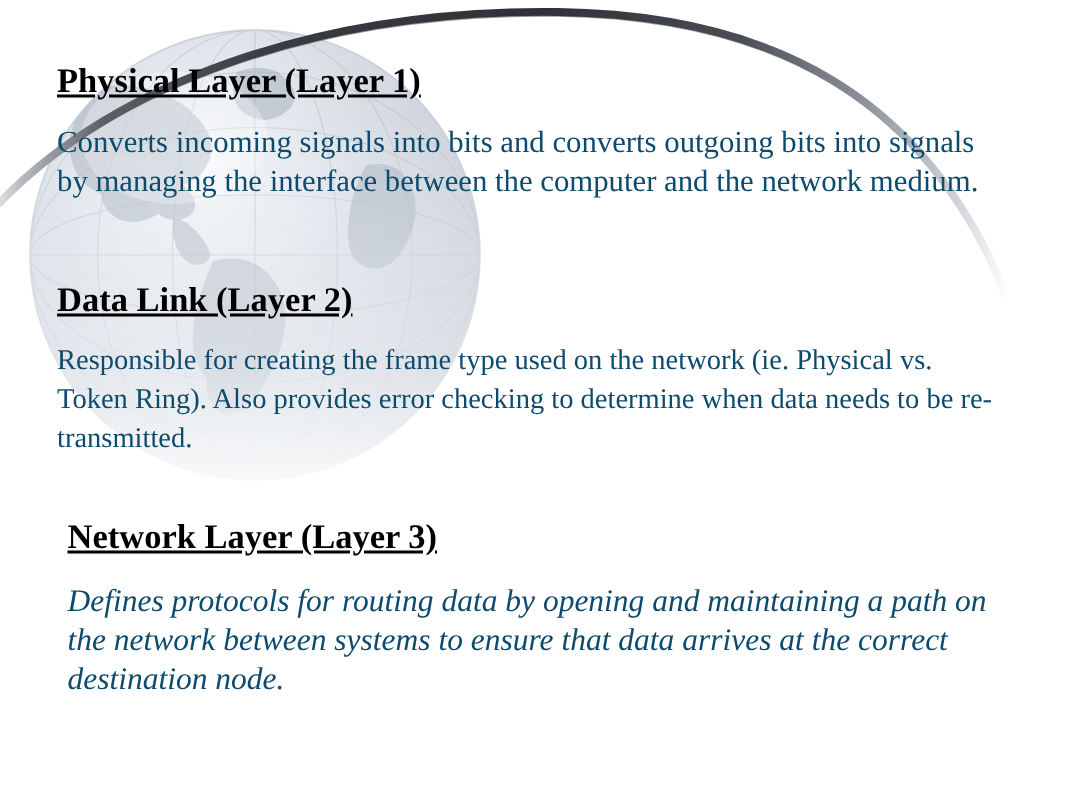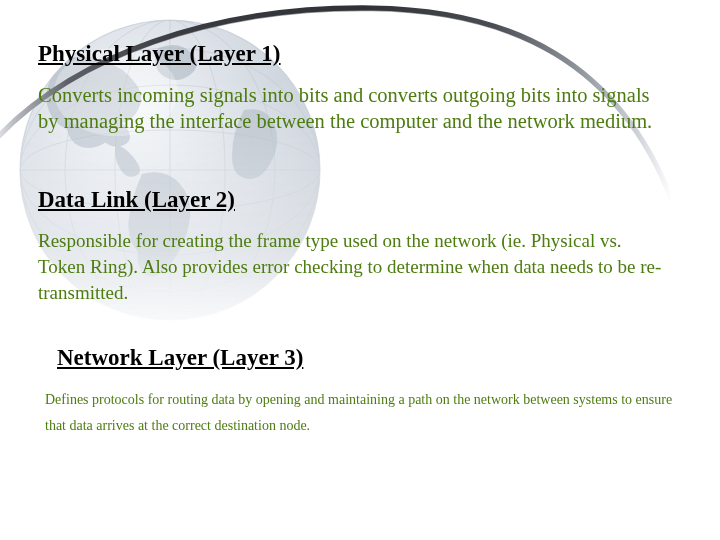--- a/index.html
+++ b/index.html
@@ -53,21 +53,21 @@
   }
   .heading {
     font-weight: bold;
     color: #000000;
     text-decoration: underline;
     display: inline-block;
     letter-spacing: 0px;
     white-space: nowrap;
   }
   .body-text {
-    color: #4d7c0f;
+    color: #0c4a6e;
     font-weight: normal;
   }
 
   
   #block-physical { top: 40px; }
   #block-physical .heading { margin-left: 38px; font-size: 23px; line-height: 28px; }
   #block-physical .body-text {
     margin: 14px 58px 0 38px;
     font-size: 20.5px;
     line-height: 26px;
@@ -77,25 +77,26 @@
   #block-datalink { top: 186px; }
   #block-datalink .heading { margin-left: 38px; font-size: 23px; line-height: 28px; }
   #block-datalink .body-text {
     margin: 14px 58px 0 38px;
     font-size: 19px;
     line-height: 26px;
   }
 
   
   #block-network { top: 344px; }
-  #block-network .heading { margin-left: 57px; font-size: 23px; line-height: 28px; }
+  #block-network .heading { margin-left: 45px; font-size: 23px; line-height: 28px; }
   #block-network .body-text {
     margin: 15px 42px 0 45px;
-    font-size: 14px;
+    font-size: 21px;
     line-height: 26px;
+    font-style: italic;
   }
 </style>
 </head>
 <body>
 
 <div id="slide">
 
   <div id="bg-layer">
 
     <svg id="globe-graphic" viewBox="0 0 330 320" aria-hidden="true">

